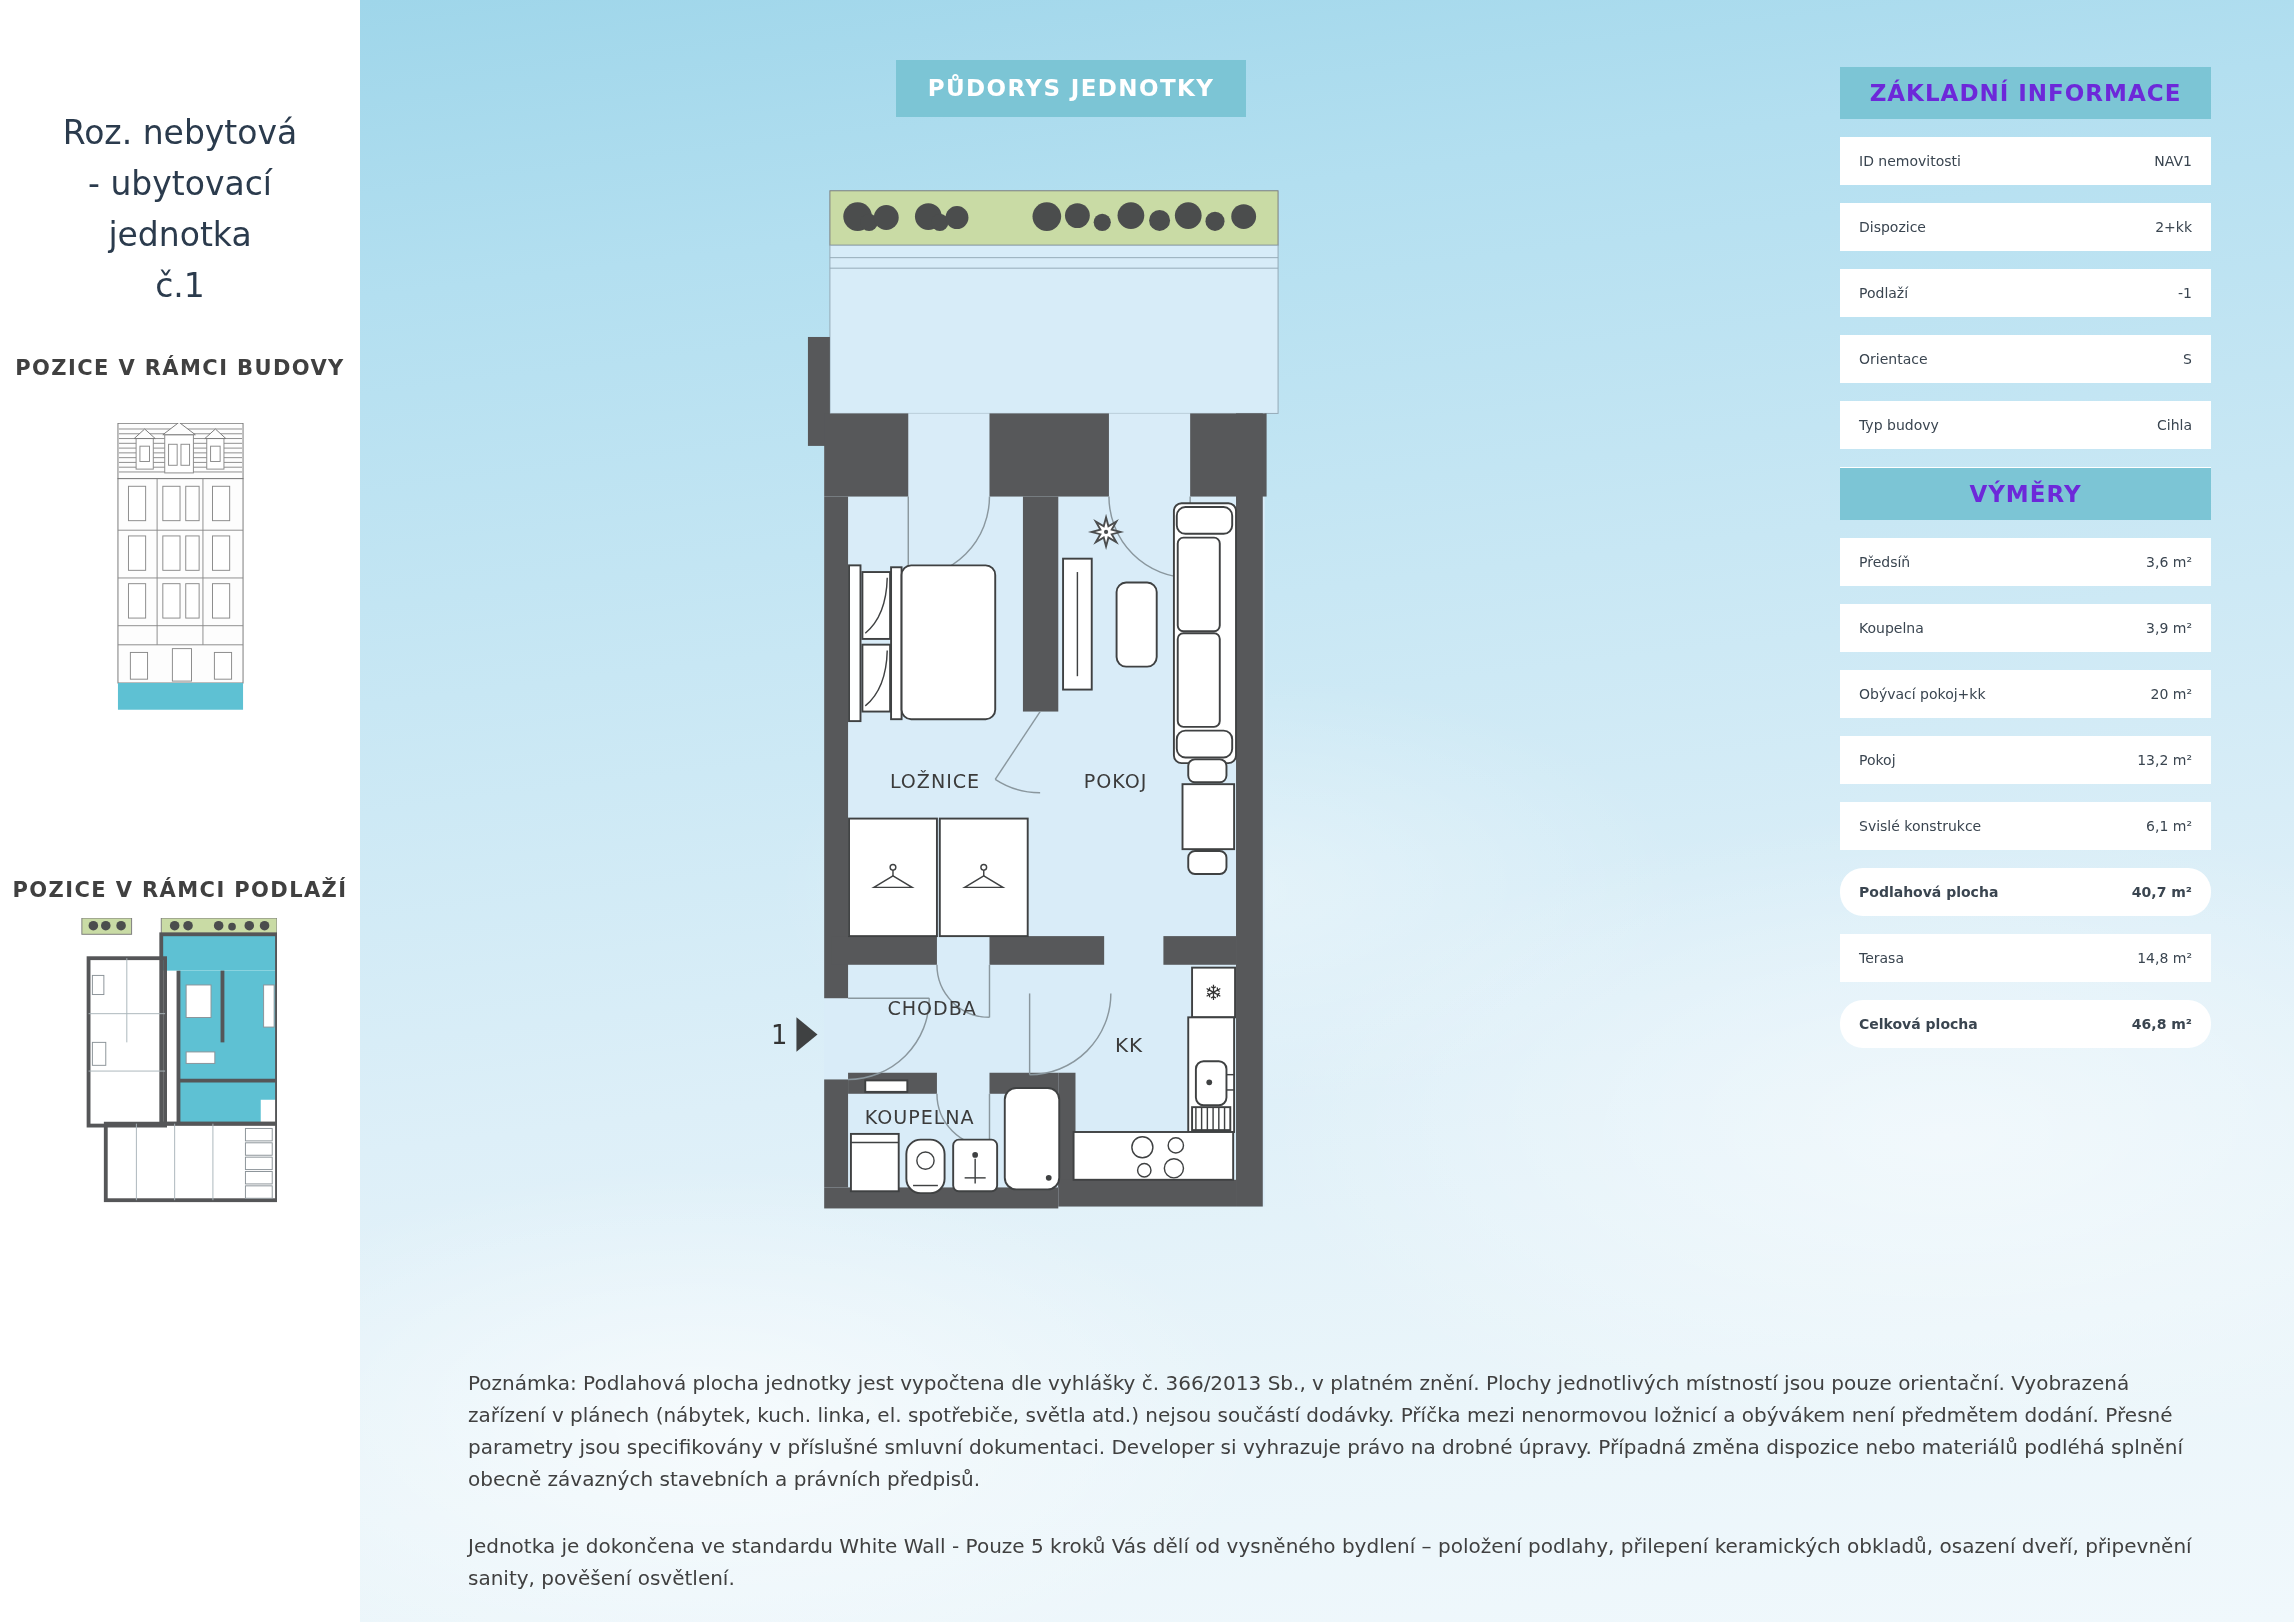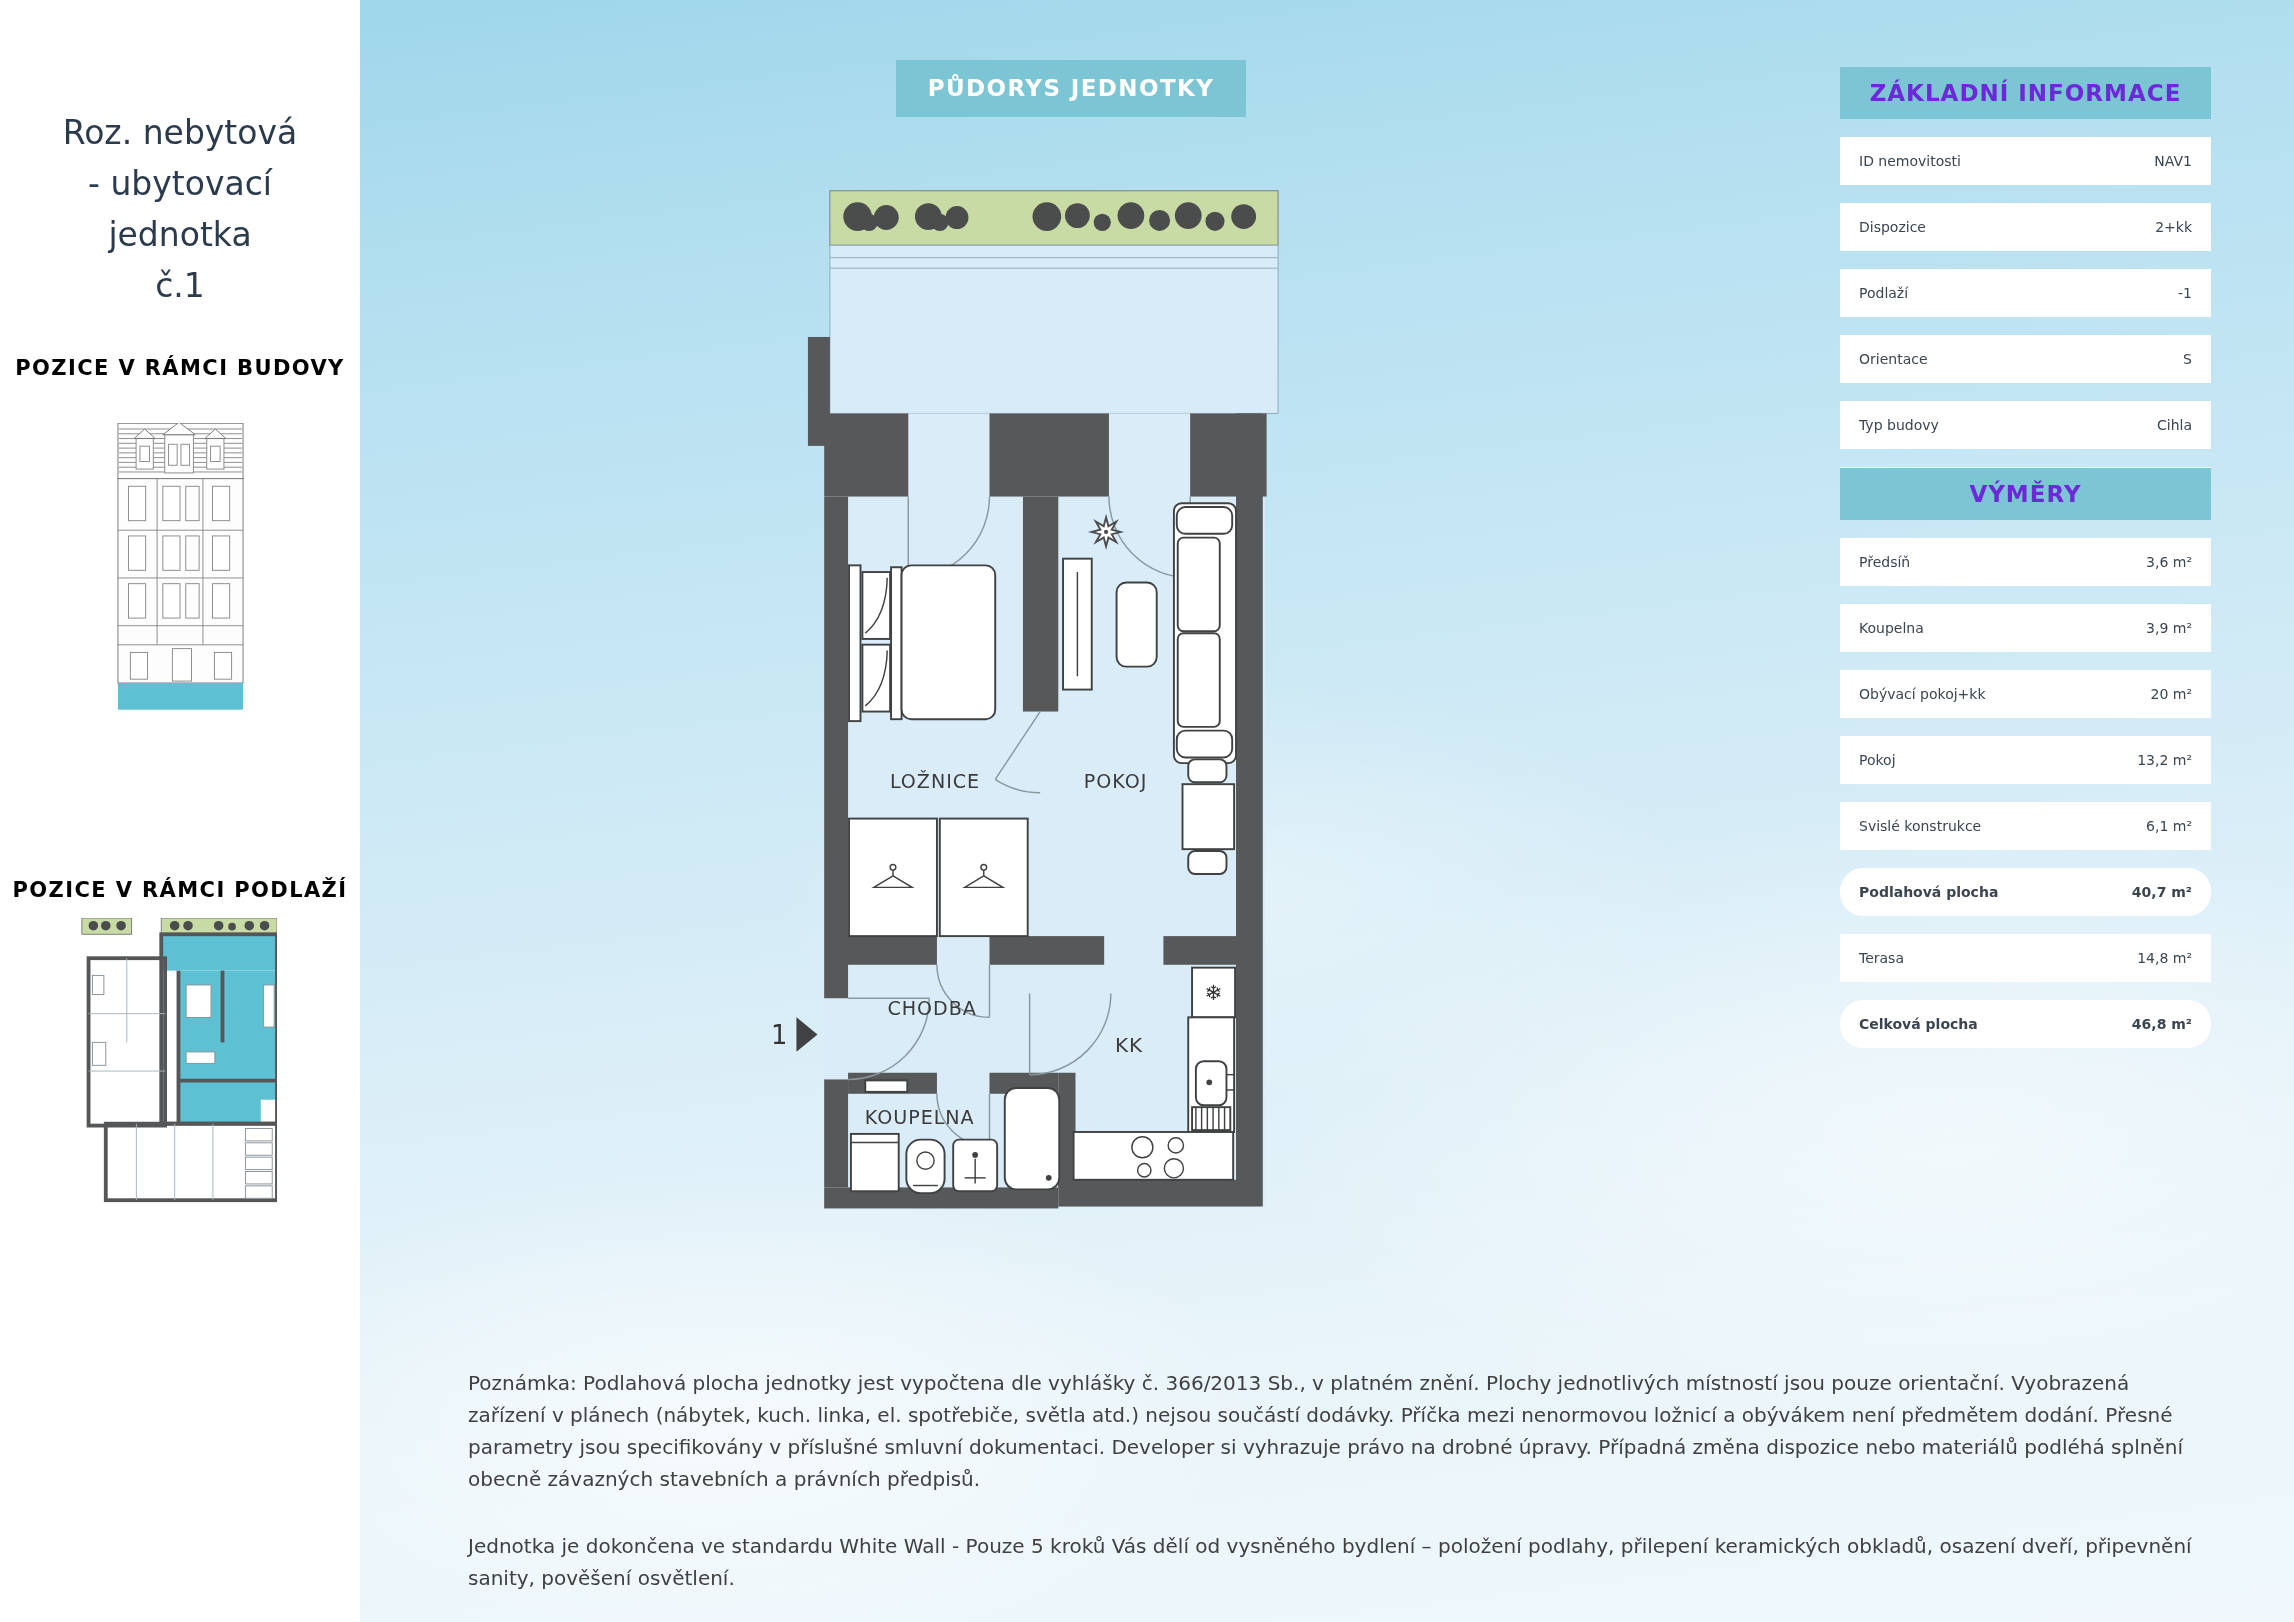--- a/index.html
+++ b/index.html
@@ -9,21 +9,21 @@
   .main-bg{position:absolute;left:360px;top:0;width:1934px;height:1622px;
     background:
       radial-gradient(ellipse 860px 401px at 18% 88%, rgba(255,255,255,.6), rgba(255,255,255,0) 65%),
       radial-gradient(ellipse 1051px 497px at 82% 70%, rgba(255,255,255,.5), rgba(255,255,255,0) 65%),
       radial-gradient(ellipse 765px 363px at 45% 55%, rgba(255,255,255,.35), rgba(255,255,255,0) 60%),
       linear-gradient(173deg,#9fd6ea 0%,#b3dff0 16%,#c8e7f4 38%,#ddeff8 62%,#eaf5fa 82%,#f0f8fc 100%);}
   
   .sidebar{position:absolute;left:0;top:0;width:360px;height:1622px;background:#ffffff;}
   .sidebar-title{position:absolute;top:107px;left:0;width:360px;text-align:center;
     font-size:33px;line-height:51px;color:#2b3b4d;white-space:pre-line;}
-  .side-head{position:absolute;left:0;width:360px;text-align:center;color:#000000;
+  .side-head{position:absolute;left:0;width:360px;text-align:center;color:#404040;
     font-weight:bold;font-size:21px;letter-spacing:1.4px;}
   .side-head.h1{top:356px;}
   .side-head.h2{top:878px;}
   .building-svg{position:absolute;left:117px;top:423px;}
   .thumb-svg{position:absolute;left:79px;top:918px;}
   
   .plan-banner{position:absolute;left:896px;top:60px;width:350px;height:57px;background:#7cc5d5;
     color:#ffffff;font-weight:bold;font-size:23px;letter-spacing:1.4px;text-align:center;line-height:57px;}
   
   .panel{position:absolute;width:371px;}

